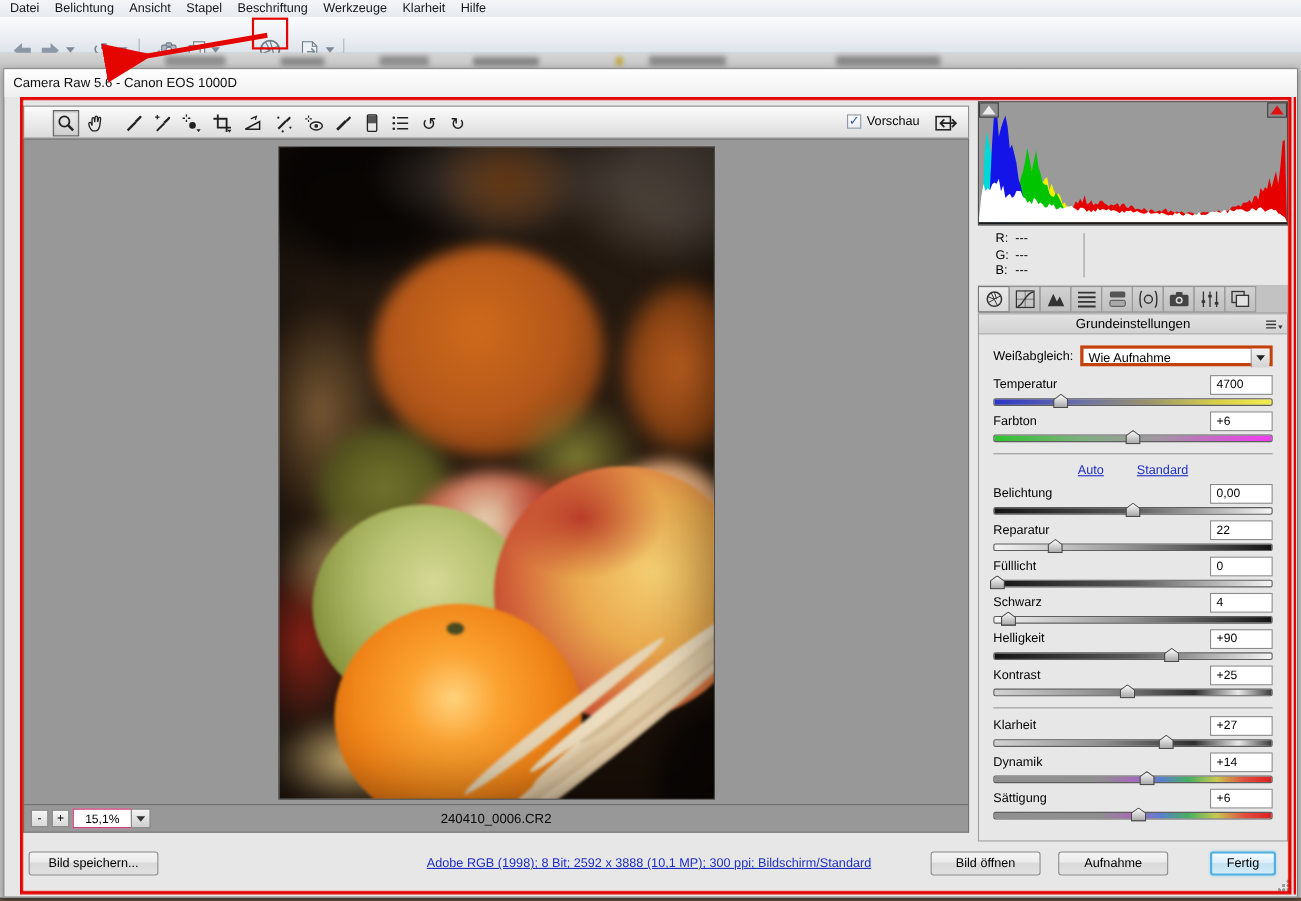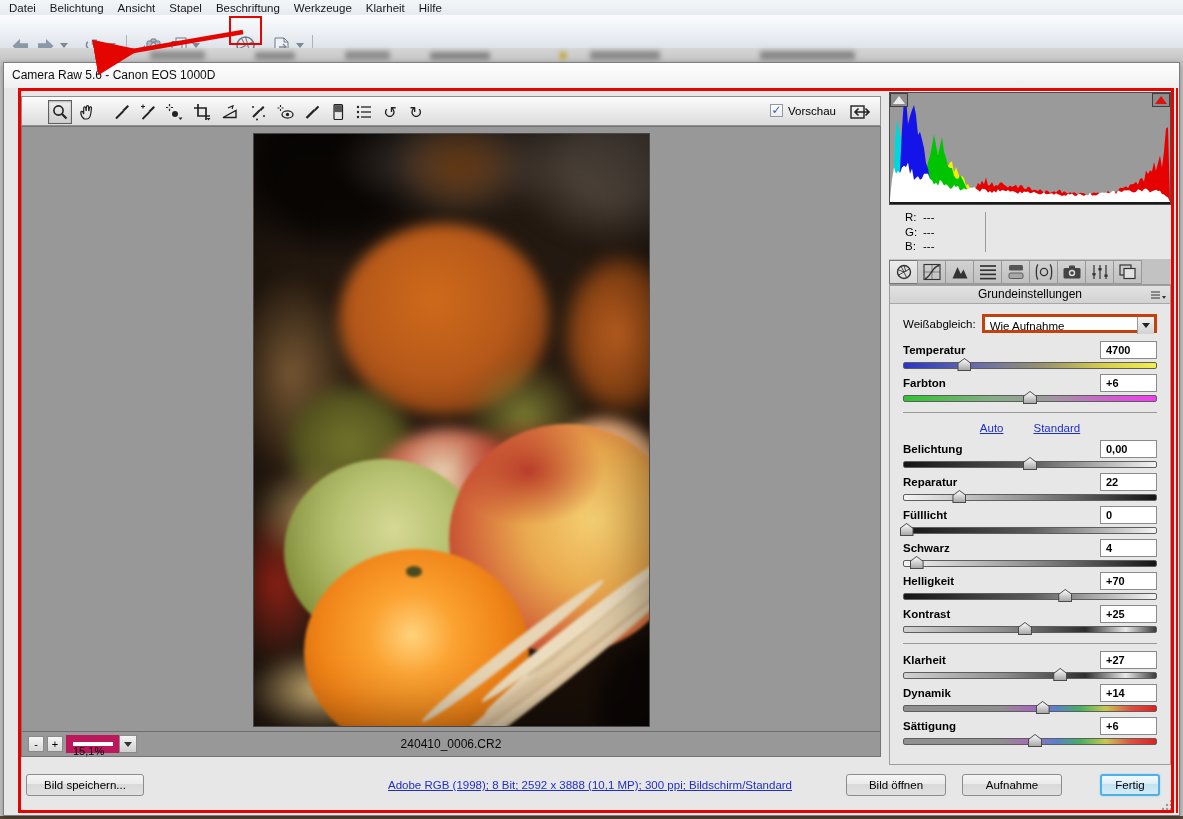--- a/index.html
+++ b/index.html
@@ -29,21 +29,21 @@
   .fsbtn{position:absolute;right:8px;top:4px;width:24px;height:22px;display:flex;align-items:center;justify-content:center;}
   
   .preview{position:absolute;left:21px;top:126px;width:860px;height:631px;background:#989898;border:1px solid #757575;box-sizing:border-box;}
   .photo{position:absolute;left:231px;top:6px;width:395px;height:592px;border:1px solid #474747;overflow:hidden;background:linear-gradient(#201710,#281b10 45%,#241810);}
   .photo .lay{position:absolute;}
   .pgroup-blur{position:absolute;inset:0;filter:blur(7px);}
   .pgroup-sharp{position:absolute;inset:0;filter:blur(1.6px);}
   .vignette{position:absolute;inset:0;box-shadow:inset 0 0 60px rgba(0,0,0,.45);}
   .statusrow{position:absolute;left:0;right:0;bottom:0;height:24px;border-top:1px solid #6e6e6e;}
   .zbtn{position:absolute;top:4px;width:16px;height:16px;background:linear-gradient(#f6f6f6,#d8d8d8);border:1px solid #8a8a8a;font-size:11px;line-height:14px;text-align:center;box-sizing:border-box;}
-  .zfield{position:absolute;left:44px;top:3px;width:54px;height:18px;background:#fff;border:7px solid #be185d;line-height:18px;font-size:11px;box-sizing:border-box;}
+  .zfield{position:absolute;left:44px;top:3px;width:54px;height:18px;background:#fff;border:1px solid #be185d;text-align:center;line-height:18px;font-size:11px;box-sizing:border-box;}
   .zdrop{position:absolute;left:97px;top:3px;width:18px;height:18px;background:linear-gradient(#f4f4f4,#cfcfcf);border:1px solid #8a8a8a;box-sizing:border-box;display:flex;align-items:center;justify-content:center;}
   .zdrop:after{content:"";border-left:4px solid transparent;border-right:4px solid transparent;border-top:5px solid #333;}
   .fname{position:absolute;left:0;right:0;top:5px;text-align:center;font-size:12px;color:#0a0a0a;}
   
   .histo{position:absolute;left:889px;top:92px;width:282px;height:113px;background:#9a9a9a;border:1px solid #4e4e4e;box-sizing:border-box;}
   .clipbtn{position:absolute;top:0;width:18px;height:14px;background:#8d8d8d;border:1px solid #3e3e3e;box-sizing:border-box;display:flex;align-items:center;justify-content:center;}
   .clipbtn .tri{width:0;height:0;border-left:6px solid transparent;border-right:6px solid transparent;}
   .infoblock{position:absolute;left:889px;top:206px;width:282px;height:52px;}
   .rgbcol{position:absolute;left:16px;top:4px;font-size:11.5px;line-height:14.5px;}
   .rgbrow .lab{display:inline-block;width:18px;}
@@ -55,21 +55,21 @@
   .tab.active{background:linear-gradient(#ececec,#d8d8d8);border-color:#777;}
   .panelbox{position:absolute;left:889px;top:285px;width:282px;height:480px;border:1px solid #9e9e9e;box-sizing:border-box;background:#e7e7e7;}
   .phead{height:17px;background:linear-gradient(#e2e2e2,#d2d2d2);border-bottom:1px solid #a8a8a8;text-align:center;font-size:12px;line-height:17px;position:relative;}
   .pmenu{position:absolute;right:4px;top:3px;width:16px;height:11px;}
   .pcontent{padding:9px 13px 0 13px;}
   .wbrow{display:flex;align-items:center;height:21px;margin-bottom:9px;}
   .wbrow .wblabel{margin-right:6px;font-size:11.5px;}
   .combo{flex:1;height:19px;background:#fff;border:3px solid #c2410c;position:relative;line-height:19px;padding-left:5px;font-size:11.5px;box-sizing:border-box;}
   .combo .cbtn{position:absolute;right:0;top:0;width:16px;height:17px;background:linear-gradient(#f2f2f2,#d2d2d2);border-left:1px solid #9a9a9a;display:flex;align-items:center;justify-content:center;}
   .combo .cbtn:after{content:"";border-left:4px solid transparent;border-right:4px solid transparent;border-top:5px solid #222;}
-  .srow{position:relative;height:33px;font-weight:bold;}
+  .srow{position:relative;height:33px;}
   .slabel{position:absolute;left:0;top:1px;font-size:11.5px;}
   .valbox{position:absolute;right:0;top:-2px;width:50px;height:16px;background:#fff;border:1px solid #8a8a8a;font-size:11px;line-height:16px;padding-left:5px;box-sizing:content-box;}
   .strack{position:absolute;left:0;right:0;top:19px;height:5px;border:1px solid #5e5e5e;border-radius:2px;}
   .sthumb{position:absolute;top:-5px;width:14px;height:13px;margin-left:-7px;background:#4a4a4a;clip-path:polygon(50% 0,100% 40%,100% 100%,0 100%,0 40%);}
   .sthumb i{position:absolute;left:1px;right:1px;top:1px;bottom:1px;background:linear-gradient(#fdfdfd,#a8a8a8);clip-path:polygon(50% 0,100% 40%,100% 100%,0 100%,0 40%);}
   .track-temperature{background:linear-gradient(90deg,#2a35c8,#6a6fa8 30%,#98926c 55%,#d8cf48 80%,#f2ee4e);}
   .track-tint{background:linear-gradient(90deg,#2fc42f,#86ae86 35%,#a394a3 60%,#d558d5 85%,#f23cf2);}
   .track-dark-to-light{background:linear-gradient(90deg,#141414,#5a5a5a 50%,#f4f4f4);}
   .track-light-to-dark{background:linear-gradient(90deg,#f4f4f4,#9a9a9a 45%,#141414);}
   .track-contrast{background:linear-gradient(90deg,#d2d2d2,#8c8c8c 40%,#2e2e2e 72%,#e8e8e8 88%,#3a3a3a);}
@@ -491,21 +491,21 @@
             <span class="slabel">Schwarz</span>
             <div class="valbox">4</div>
             <div class="strack track-light-to-dark">
               <div class="sthumb" style="left: 5%;">
                 <i></i>
               </div>
             </div>
           </div>
           <div class="srow">
             <span class="slabel">Helligkeit</span>
-            <div class="valbox">+70</div>
+            <div class="valbox">+90</div>
             <div class="strack track-dark-to-light">
               <div class="sthumb" style="left: 64%;">
                 <i></i>
               </div>
             </div>
           </div>
           <div class="srow">
             <span class="slabel">Kontrast</span>
             <div class="valbox">+25</div>
             <div class="strack track-contrast">

